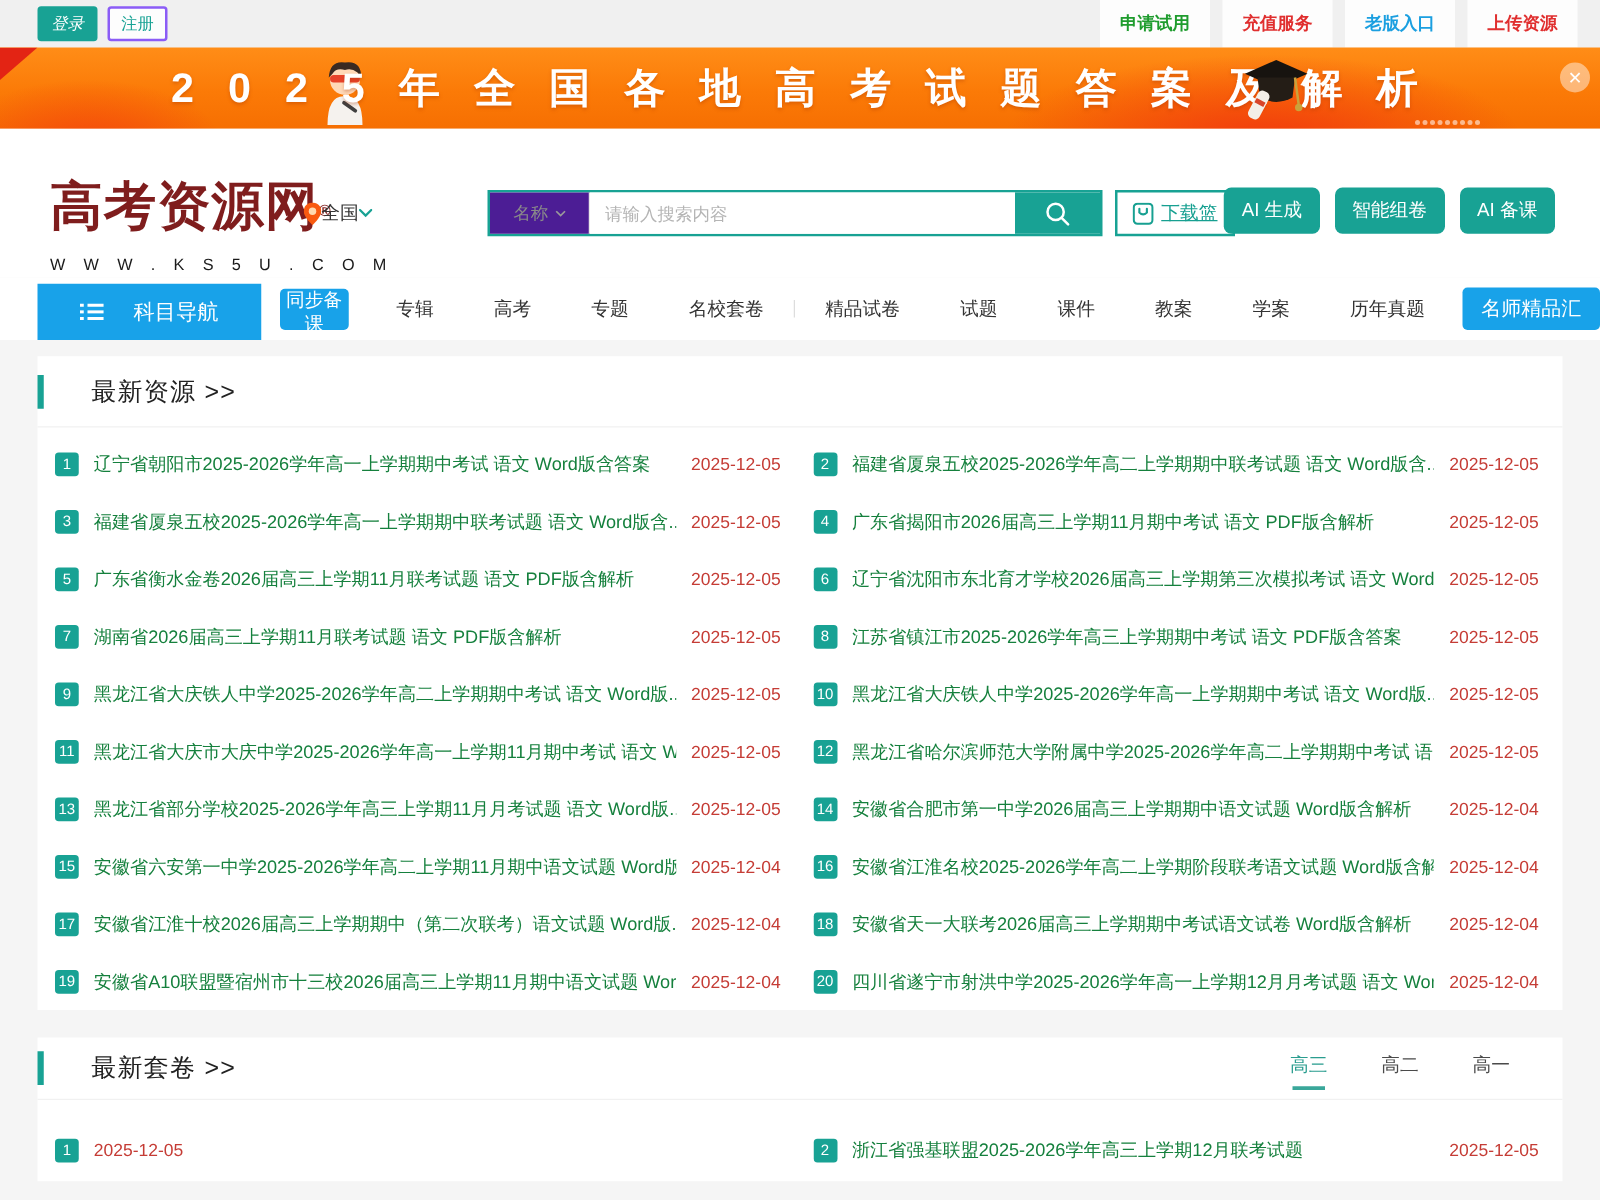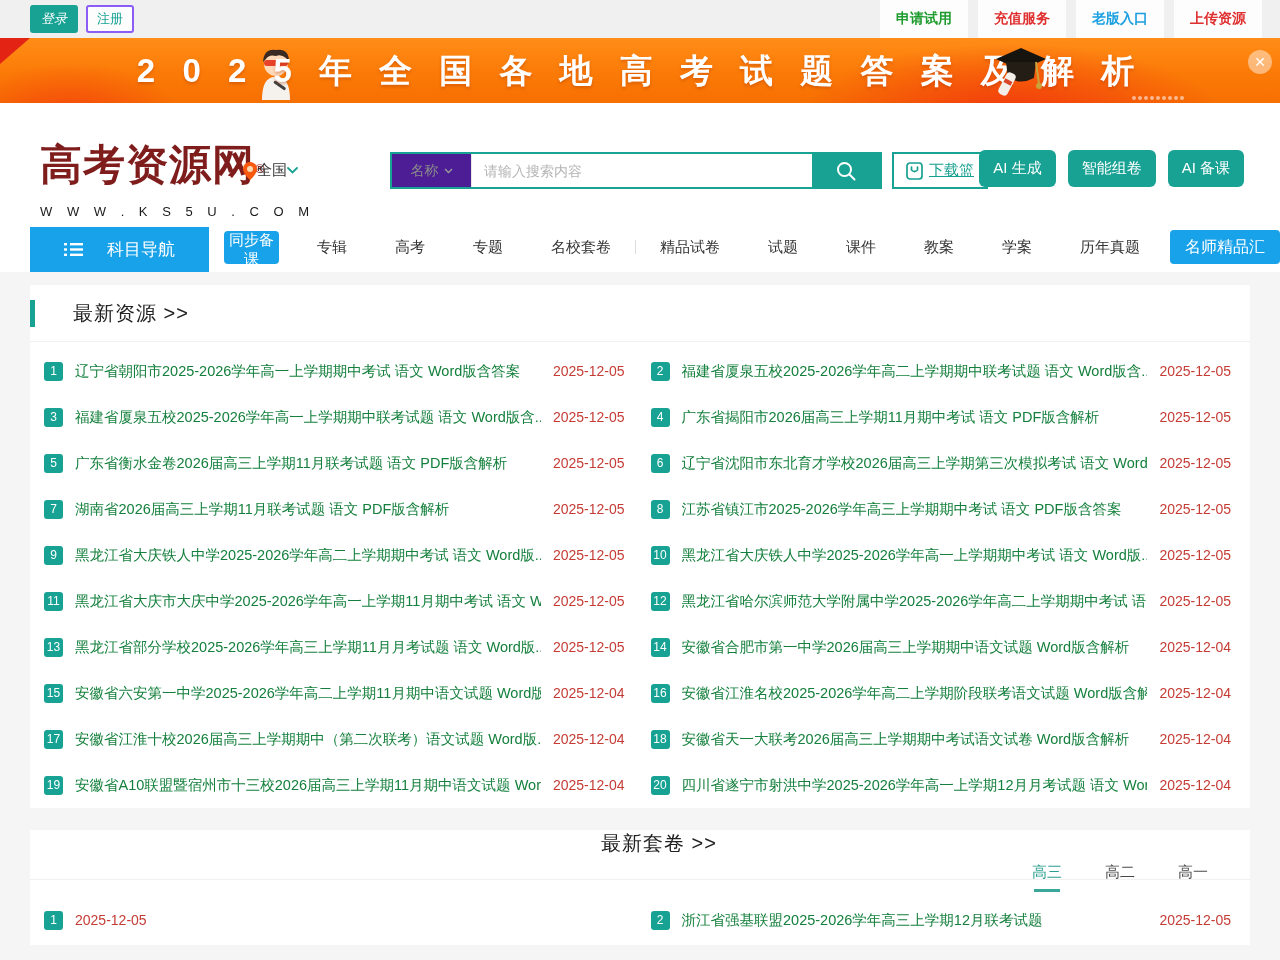--- a/index.html
+++ b/index.html
@@ -352,21 +352,21 @@
       <span class="num-badge">20</span>
       <span class="res-title">四川省遂宁市射洪中学2025-2026学年高一上学期12月月考试题 语文 Wor...</span>
       <span class="res-date">2025-12-04</span>
     </div>
     </div>
 </div>
 
 <div class="gap22"></div>
 
 <div class="card" style="height:115px;">
-  <div class="card-header" style="height:50px;flex-direction:column;">
+  <div class="card-header" style="height:50px;">
     <div class="accent-bar"></div>
     <div class="card-title">最新套卷 &gt;&gt;</div>
     <div class="tabs tabs2">
 
     <div class="tab active">高三</div>
         <div class="tab">高二</div>
         <div class="tab">高一</div>
       </div>
   </div>
   <div class="res-list" style="padding-top:17px;">

